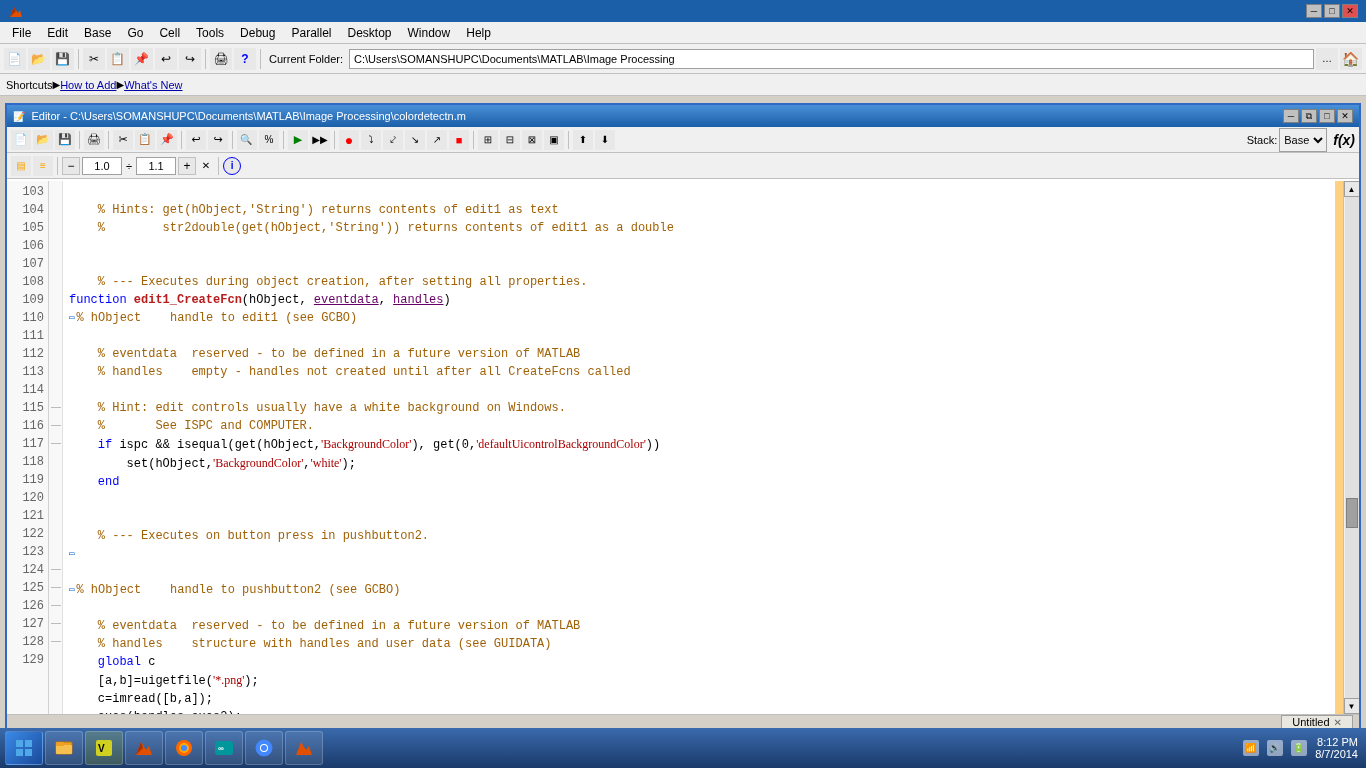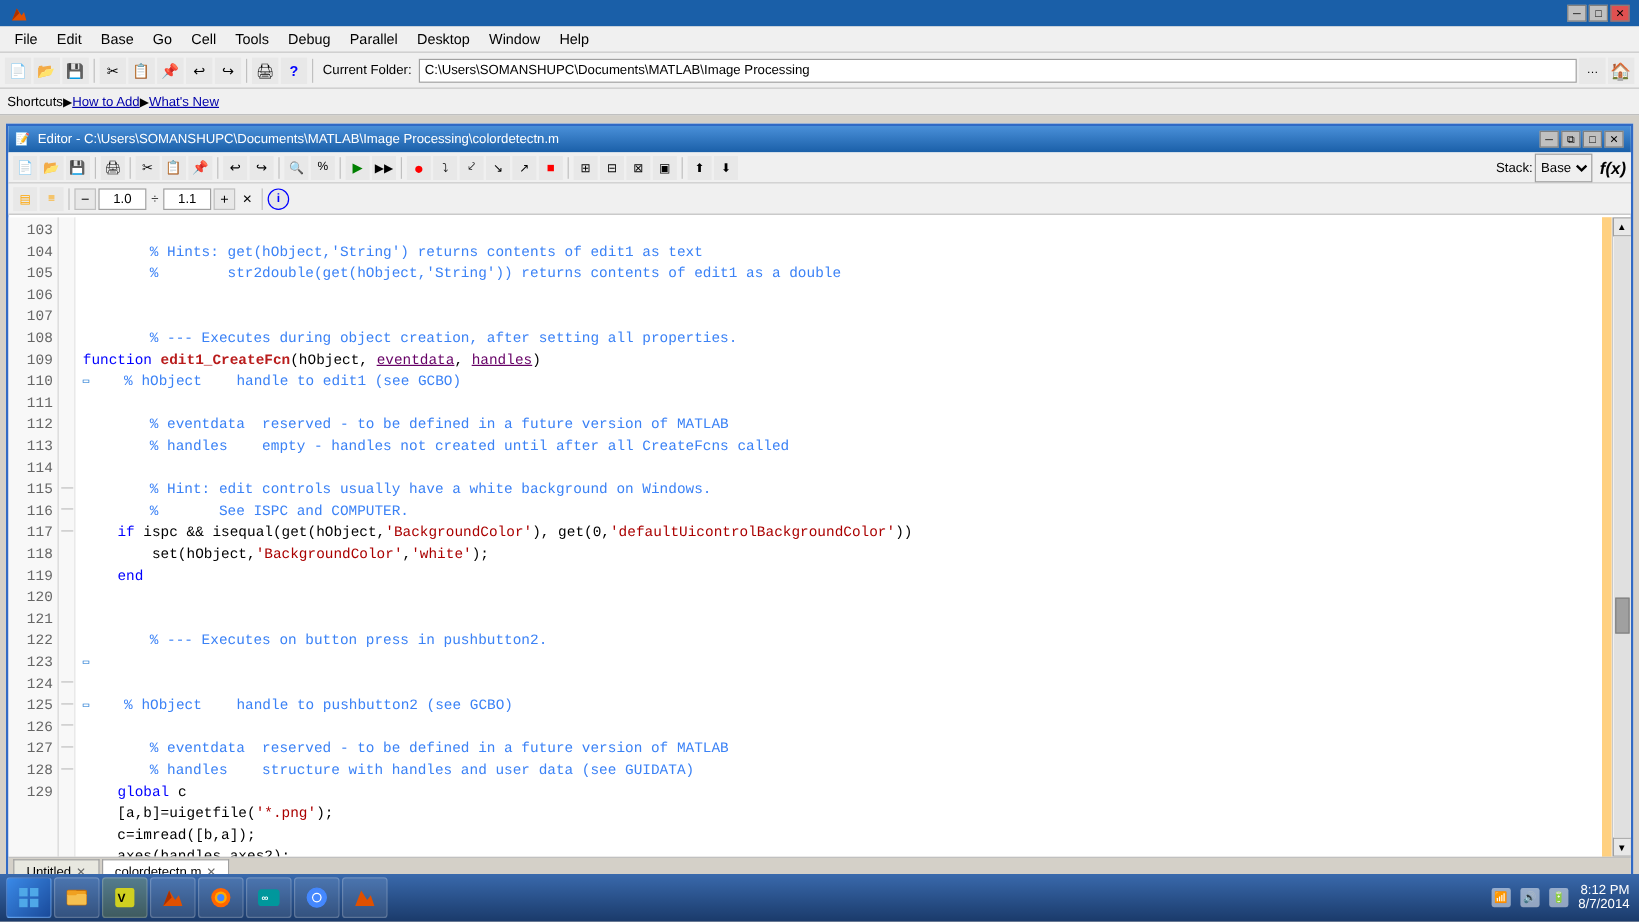--- a/index.html
+++ b/index.html
@@ -189,20 +189,21 @@
       position: absolute;
       bottom: 0;
       left: 0;
       right: 0;
       height: 22px;
       background: #d4d0c8;
       display: flex;
       align-items: flex-end;
       padding: 0 4px;
       border-top: 1px solid #c0c0c0;
+      flex-direction: column;
     }
     .tab {
       height: 20px;
       padding: 0 10px;
       background: #e8e8e0;
       border: 1px solid #a0a0a0;
       border-bottom: none;
       display: flex;
       align-items: center;
       gap: 4px;
@@ -258,22 +259,22 @@
       width: 38px; height: 34px; background: rgba(255,255,255,0.1);
       border: 1px solid rgba(255,255,255,0.2);
       display: flex; align-items: center; justify-content: center;
       cursor: pointer; border-radius: 3px; margin: 0 1px;
     }
     #taskbar-right { margin-left: auto; display: flex; align-items: center; gap: 8px; color: white; font-size: 11px; padding-right: 4px; }
     .sys-icon { width: 16px; height: 16px; background: rgba(255,255,255,0.5); border-radius: 2px; display: flex; align-items: center; justify-content: center; font-size: 9px; }
 
     
     .kw { color: #0000ff; } 
-    .cmt { color: #3b82f6; margin-left: 27px; } 
-    .str { color: #aa0000; } 
+    .cmt { color: #a16207; } 
+    .str { color: #aa0000; font-family: Liberation Serif, serif; } 
     .fn { color: #b91c1c; font-weight: bold; } 
     .hl { background-color: #ffffaa; } 
     .param { text-decoration: underline; color: #660066; }
   </style>
 </head>
 <body>
 
 <div id="title-bar">
   <div style="width:60px; display:flex; gap:2px;">
     <div class="title-btn" style="background:transparent; border:none;">

